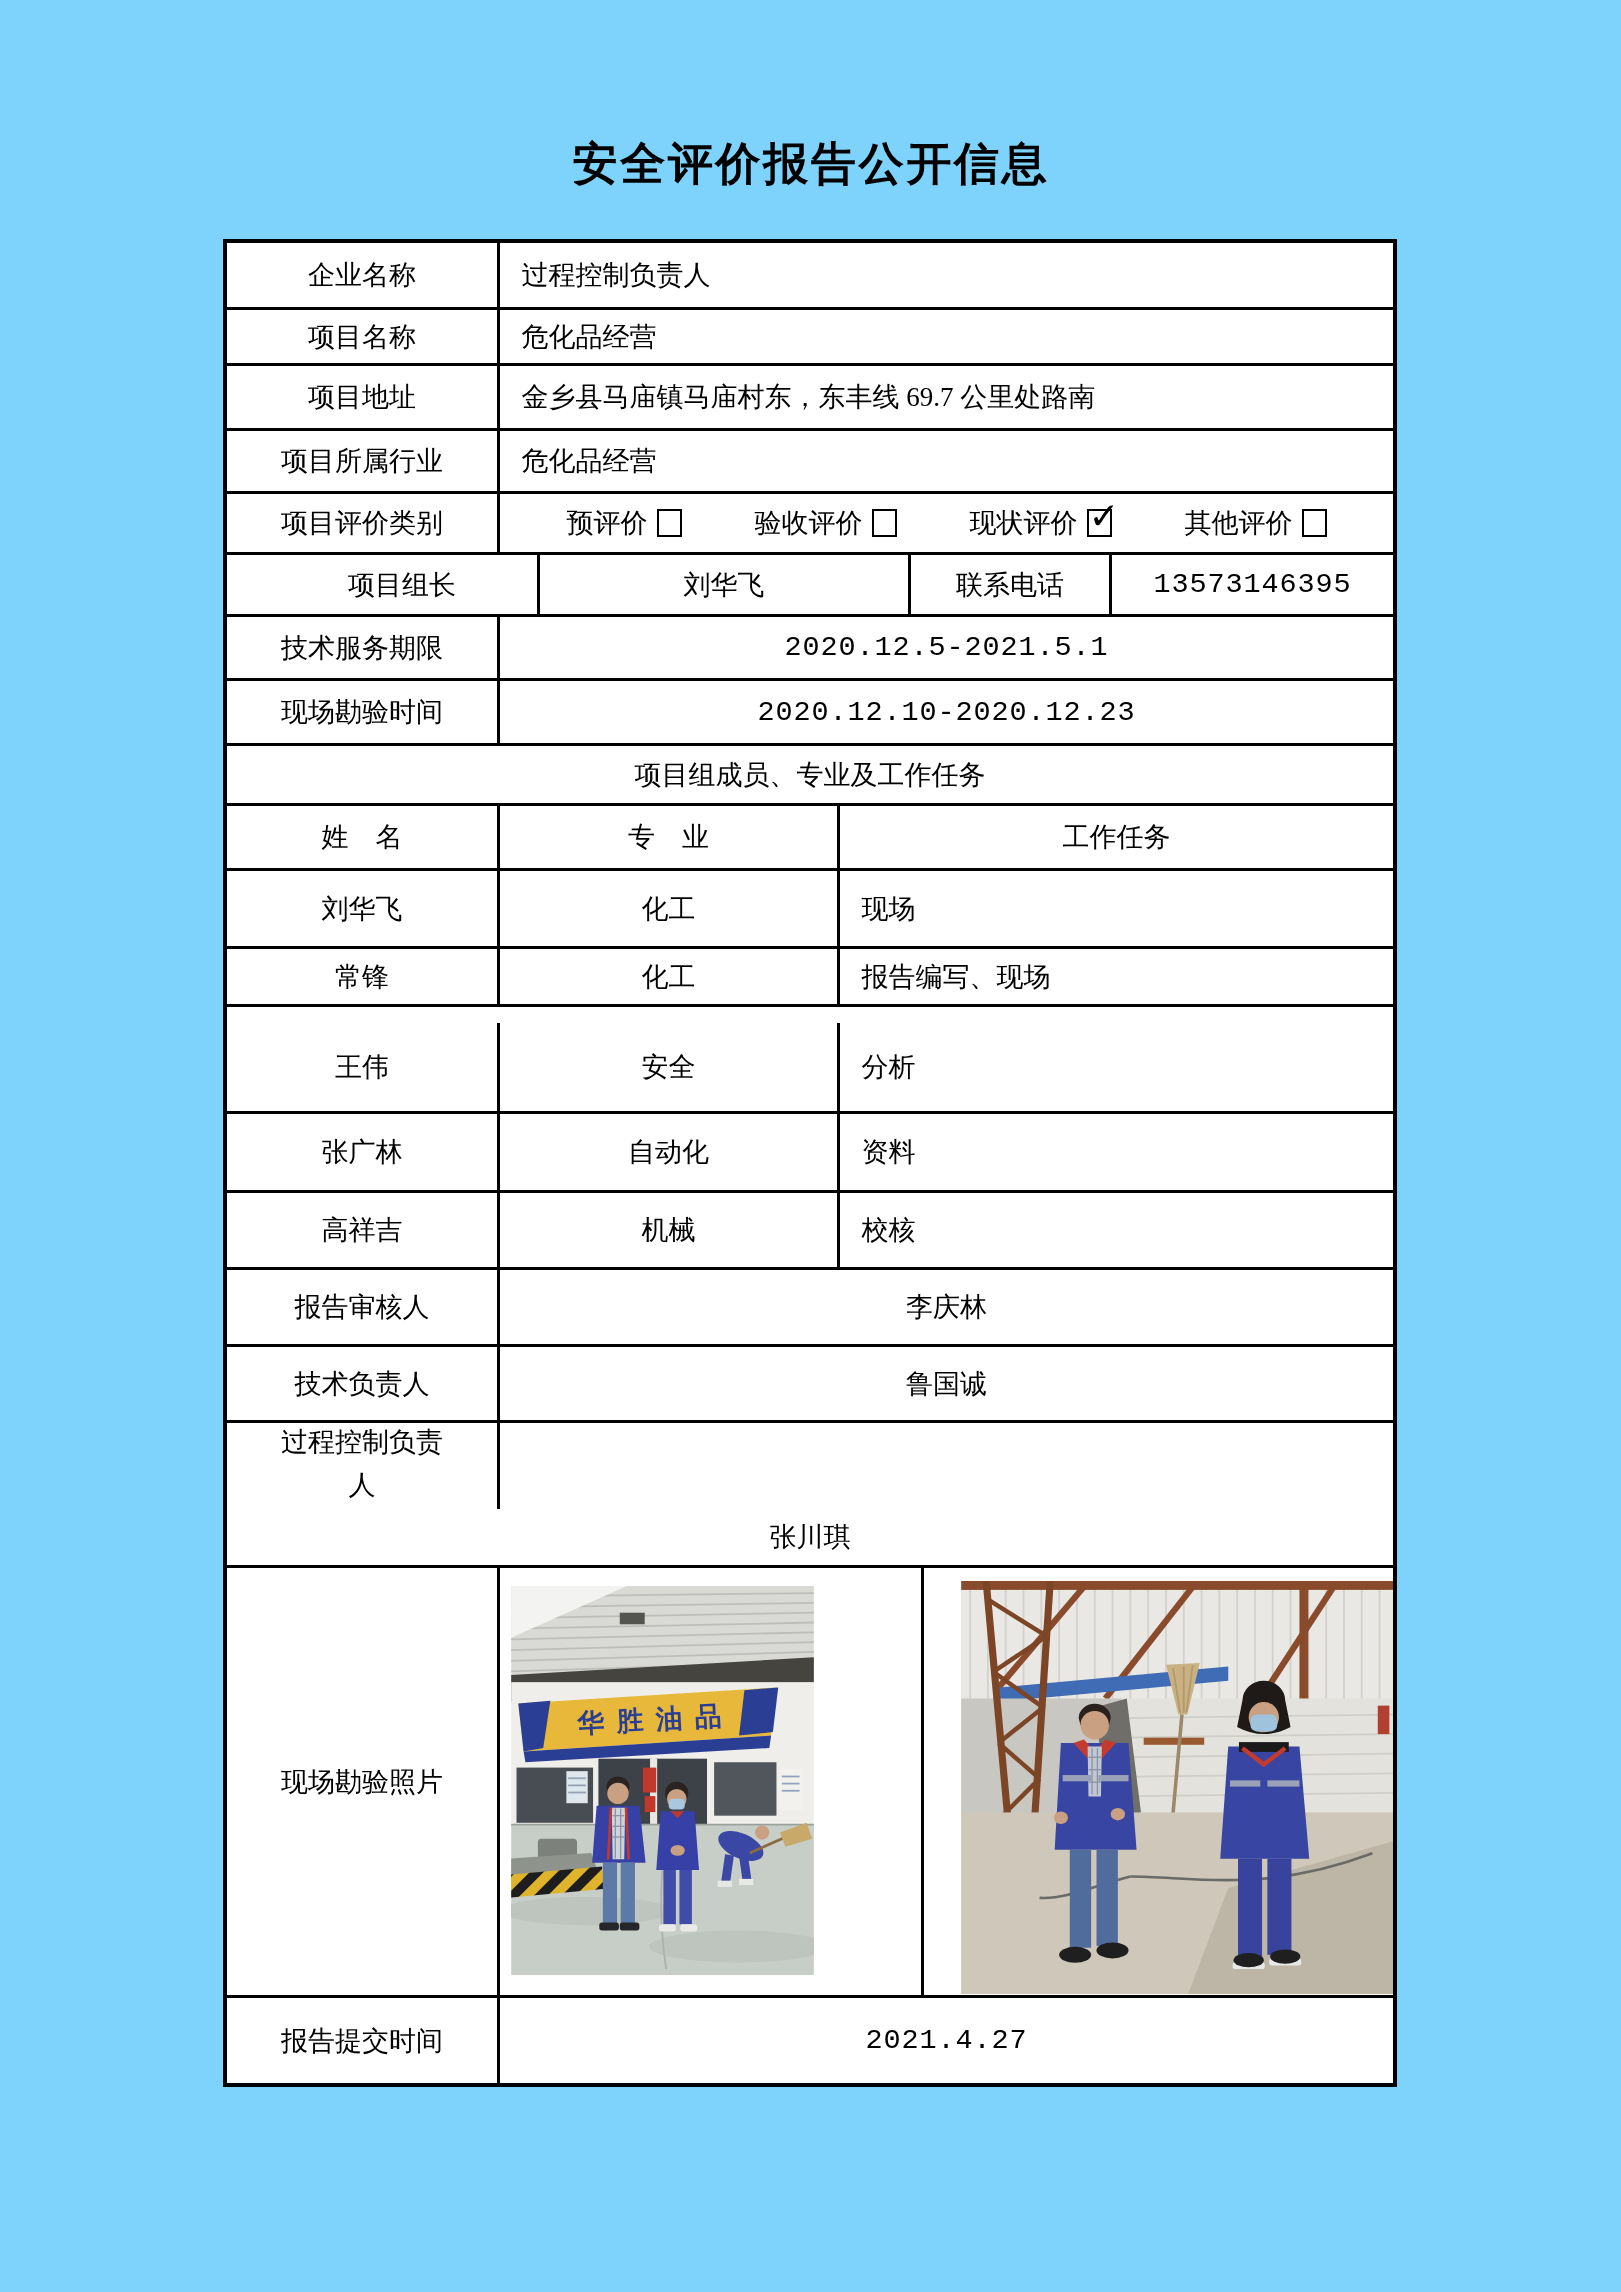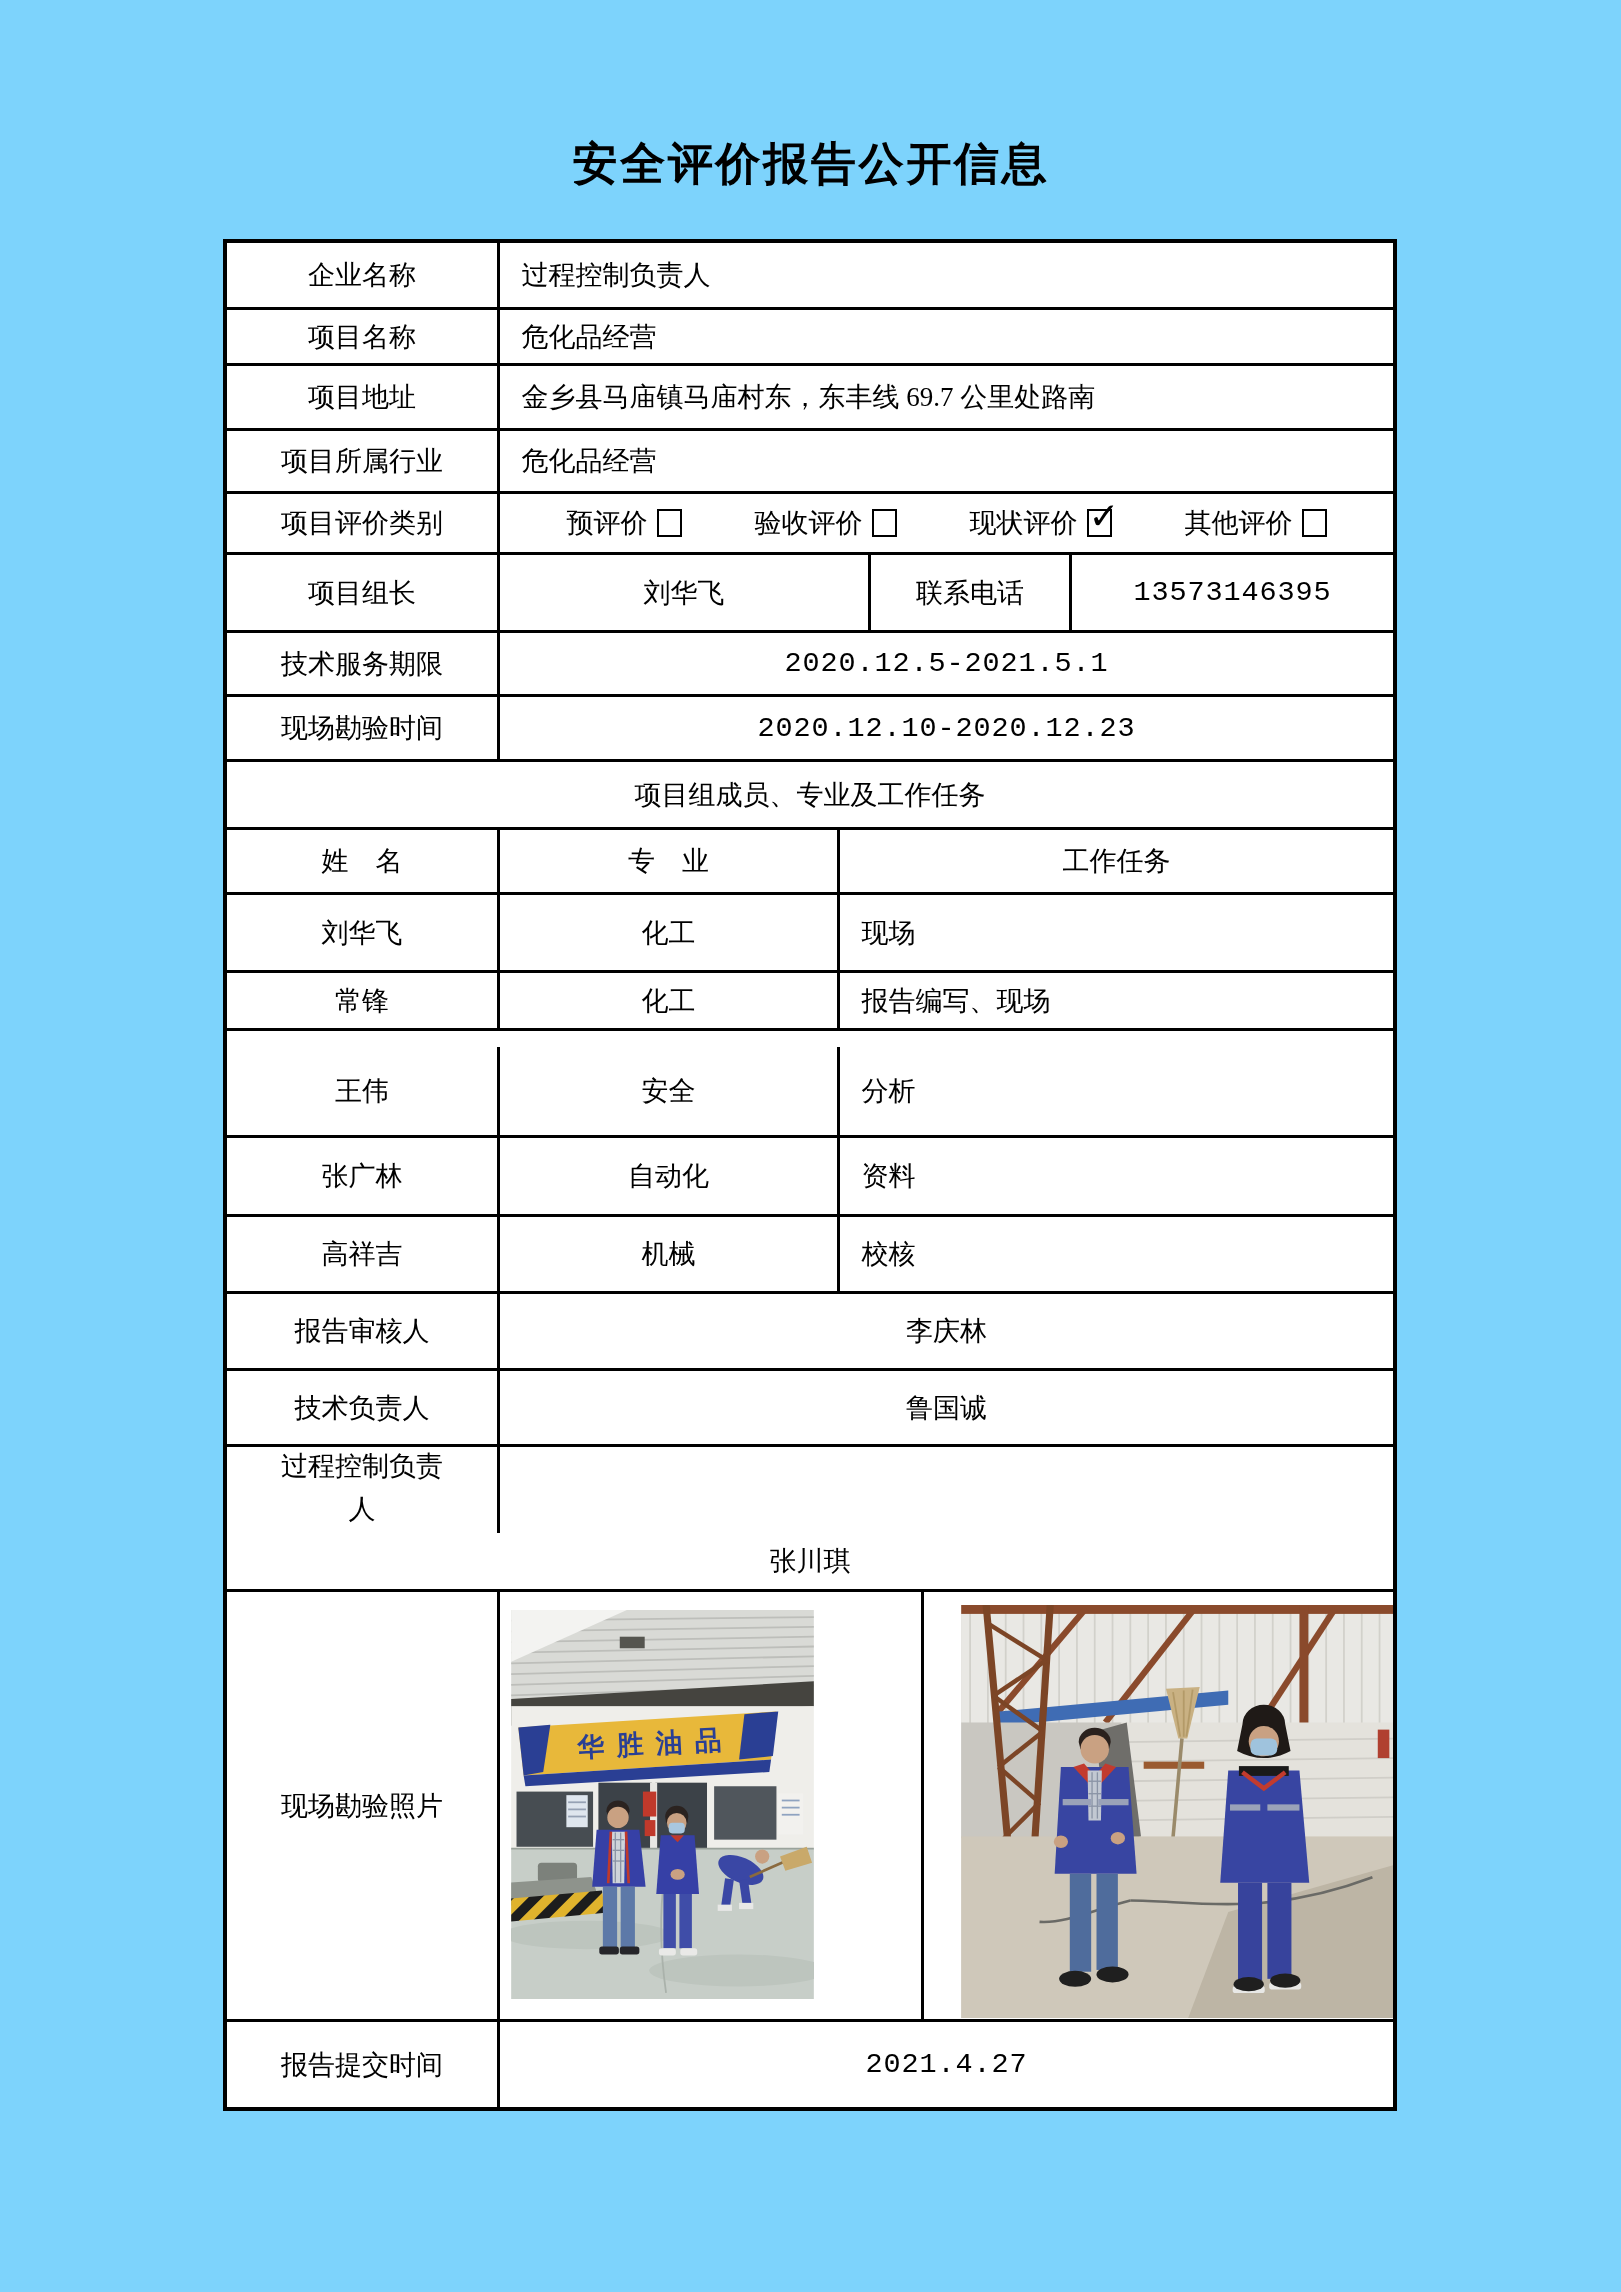--- a/index.html
+++ b/index.html
@@ -31,22 +31,22 @@
   .left{justify-content:flex-start;padding-left:21.4px;}
   .col-label{width:273px;flex:none;}
   .value-wide{flex:1;}
   .col-leader-name{width:371px;flex:none;}
   .col-phone-label{width:201px;flex:none;}
   .col-member-name{width:273px;flex:none;}
   .col-major{width:340px;flex:none;}
   .col-photo1{width:424px;flex:none;}
   .num{font-size:28.5px;letter-spacing:0.9px;}
   .r1{height:67px;} .r2{height:56px;} .r3{height:65px;} .r4{height:63px;}
-  .r5{height:61px;} .r6{height:78px;} .r7{height:64px;} .r8{height:65px;}
-  .r9{height:68px;} .r10{height:65px;} .r11{height:78px;} .r12{height:58px;}
+  .r5{height:61px;} .r6{height:62px;padding-left:40px;} .r7{height:64px;} .r8{height:65px;}
+  .r9{height:60px;} .r10{height:65px;} .r11{height:78px;} .r12{height:58px;}
   .r13{height:91px;margin-top:16px;} .r14{height:79px;} .r15{height:77px;} .r16{height:77px;}
   .r17{height:76px;} .r18{height:145px;flex-direction:column;} .r19{height:430px;} .r20{height:85px;}
   .opts{justify-content:space-around;padding:0 30px;}
   .opt{display:flex;align-items:center;white-space:nowrap;}
   .cbox{
     position:relative;display:inline-block;width:25px;height:28.5px;
     border:2.7px solid #000;margin-left:9px;flex:none;box-sizing:border-box;
   }
   .cbox .mark{
     position:absolute;left:0px;top:-12.5px;font-size:37px;line-height:1;

